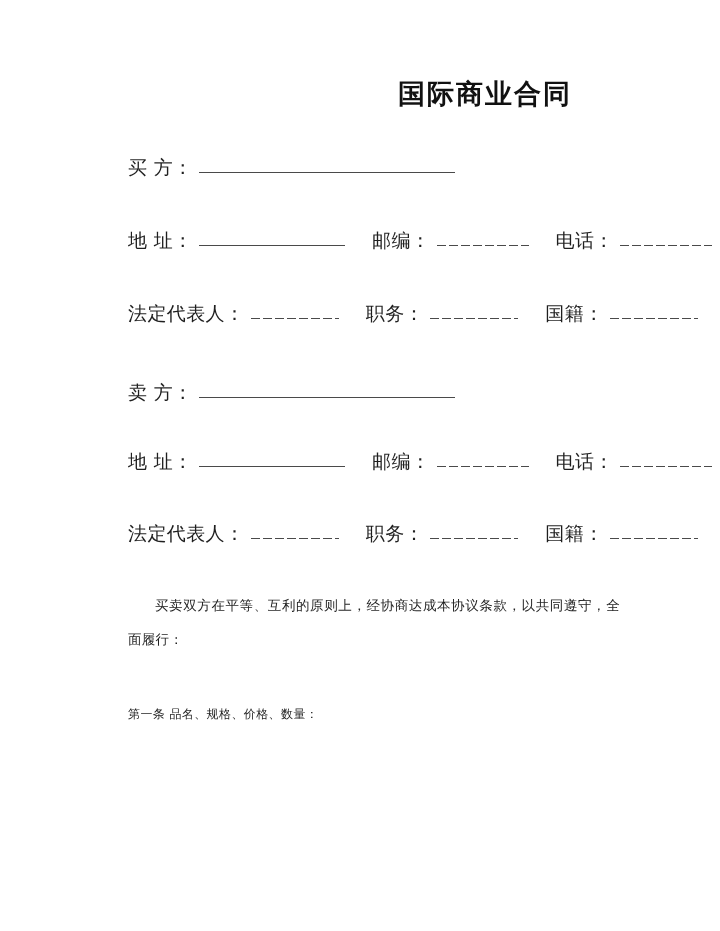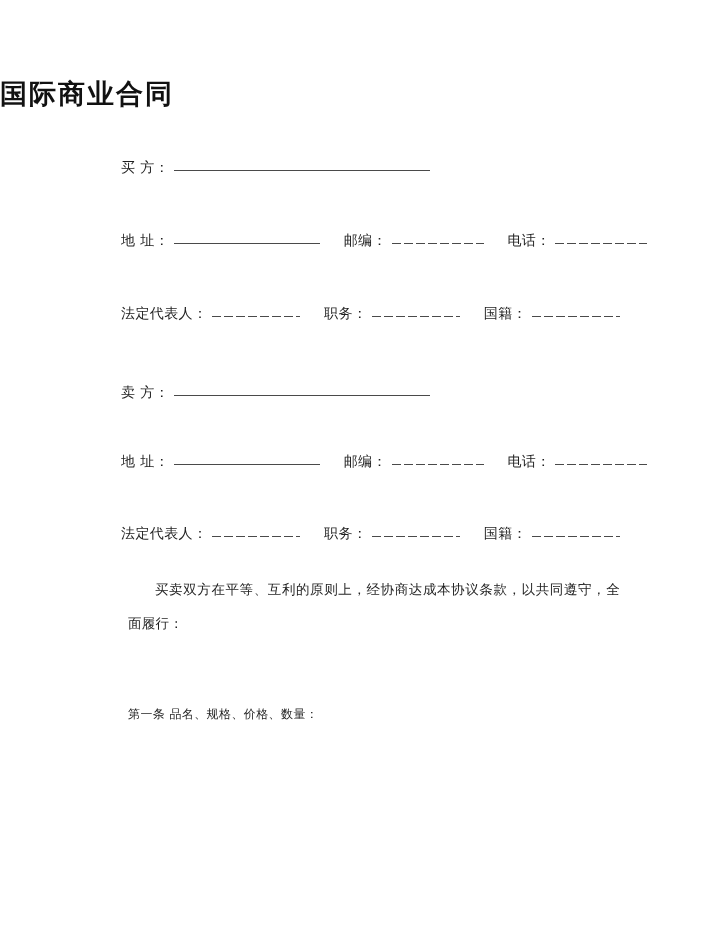--- a/index.html
+++ b/index.html
@@ -23,33 +23,33 @@
     background: #ffffff;
     box-sizing: border-box;
   }
 
   
   .doc-title {
     position: absolute;
     left: 0;
     top: 78px;
     width: 572px;
-    text-align: left;
+    text-align: right;
     font-size: 27px;
     font-weight: 700;
     letter-spacing: 2px;
     color: #111111;
     line-height: 1.2;
   }
 
   
   .form-line {
     position: absolute;
-    left: 121px;
-    font-size: 14px;
+    left: 128px;
+    font-size: 19px;
     color: #1f1f1f;
     white-space: nowrap;
     line-height: 20px;
     letter-spacing: 0.4px;
   }
 
   .lbl {
     display: inline-block;
     vertical-align: baseline;
   }
@@ -110,21 +110,21 @@
   #row-buyer-rep      { top: 303px; }
   #row-seller         { top: 382px; }
   #row-seller-address { top: 451px; }
   #row-seller-rep     { top: 523px; }
   #row-unit           { top: 781px; }
 
   
   .para {
     position: absolute;
     left: 128px;
-    top: 572px;
+    top: 588px;
     width: 492px;
     font-size: 13.5px;
     line-height: 34px;
     color: #1f1f1f;
     text-indent: 27px;
     letter-spacing: 0.3px;
     text-align: justify;
   }
 
   

